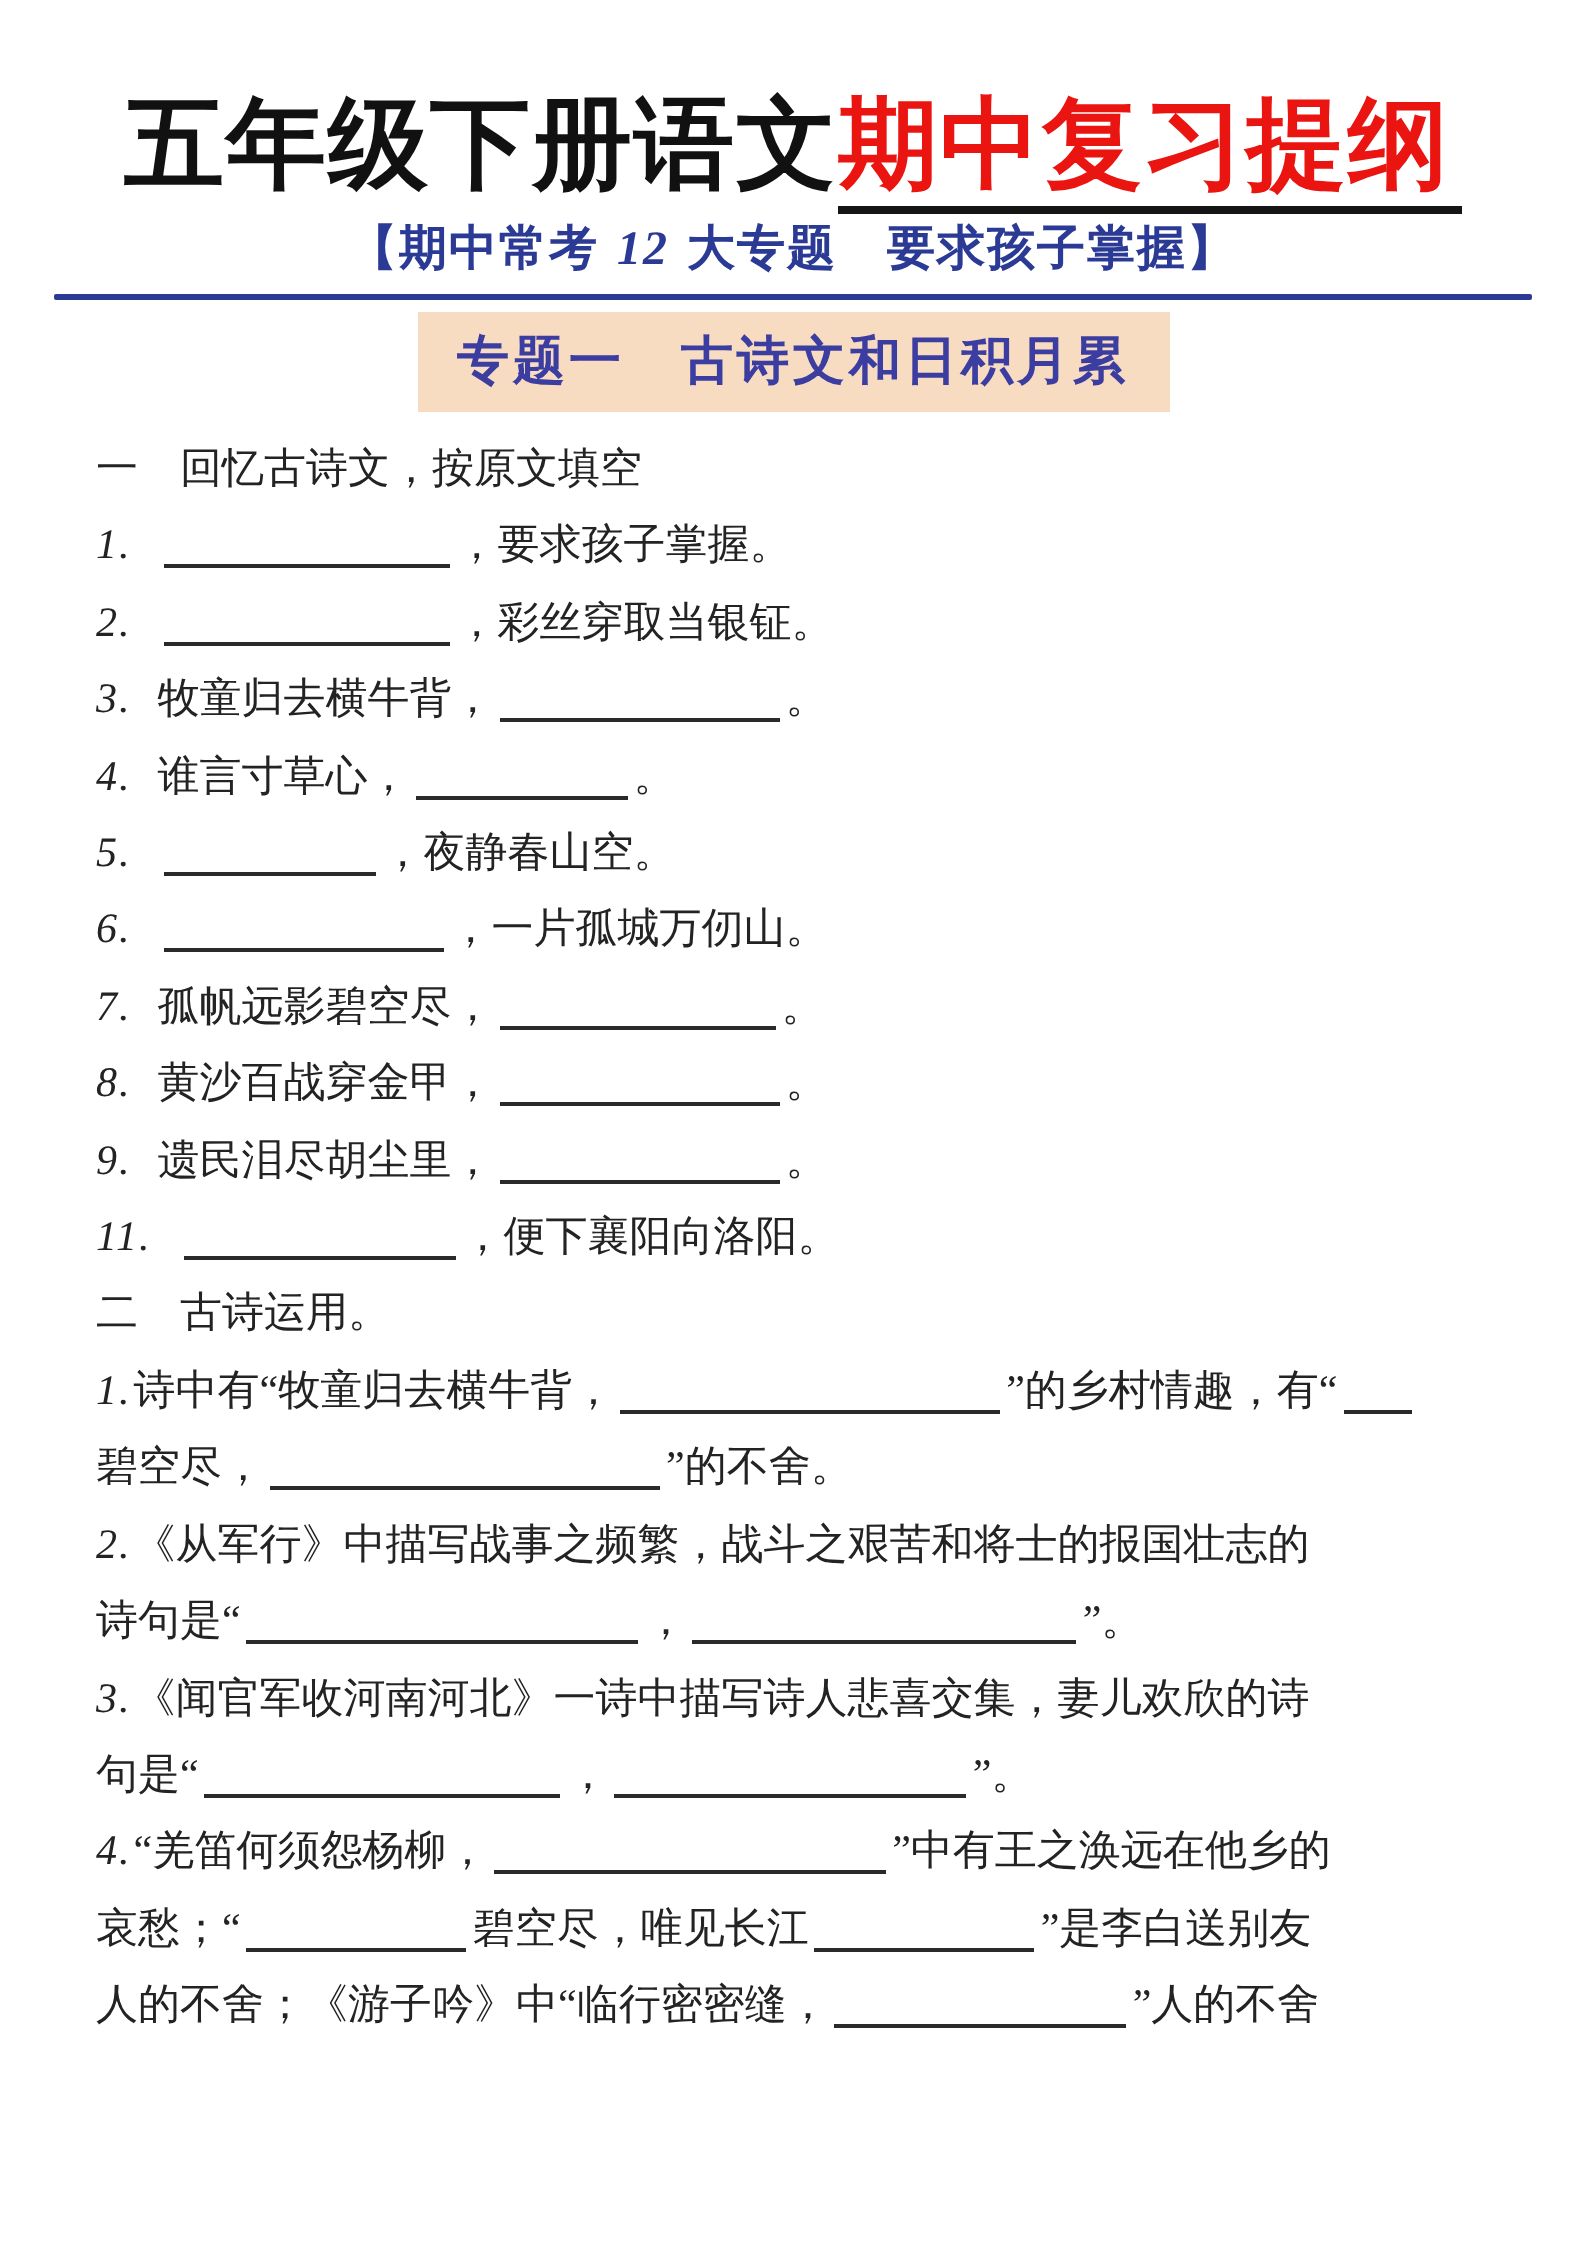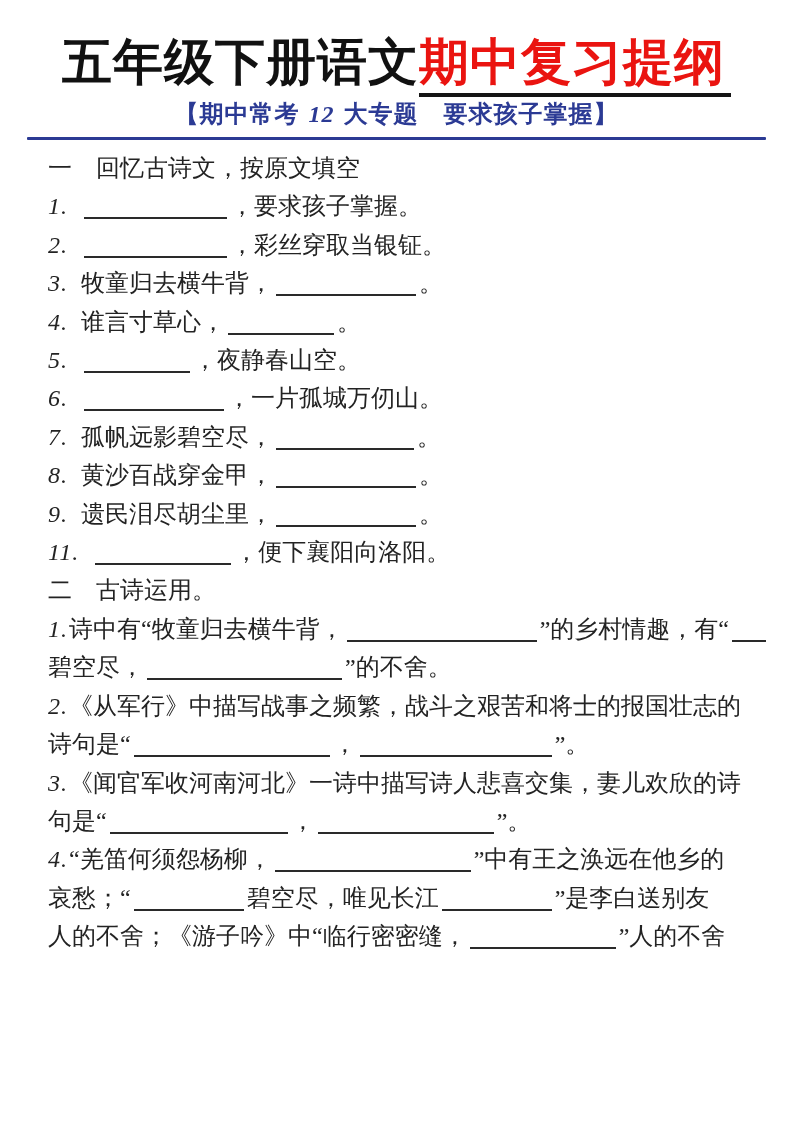--- a/index.html
+++ b/index.html
@@ -10,21 +10,21 @@
     --divider-blue:#2b3a94;
     --badge-color:#3c3da0;
     --badge-bg:#f8dcc2;
     --body-text:#232323;
     --blank-line:#2a2a2a;
   }
   html,body{margin:0;padding:0;background:#fff;}
   .page{
     width:793px;height:1034px;background:var(--page-bg);
     font-family:"Liberation Serif","DejaVu Serif",serif;
-    overflow:hidden;box-sizing:border-box;padding-top:34px;
+    overflow:hidden;box-sizing:border-box;padding-top:44px;
   }
   .title{
     text-align:center;font-size:50px;line-height:1.12;
     color:var(--title-black);font-weight:600;letter-spacing:1px;white-space:nowrap;
   }
   .title-red{
     color:var(--title-red);
     border-bottom:4px solid #151515;
     padding:0 6px 3px 0;
   }
@@ -37,21 +37,21 @@
     height:3px;background:var(--divider-blue);
     margin:7px 27px 0 27px;border-radius:1px;
   }
   .badge-row{text-align:center;margin-top:6px;}
   .badge{
     display:inline-block;background:var(--badge-bg);color:var(--badge-color);
     font-size:26px;font-weight:600;padding:7px 20px 8px 20px;letter-spacing:2px;white-space:nowrap;
   }
   .content{padding:9px 48px 0 48px;color:var(--body-text);}
   .line{
-    font-size:24px;line-height:38.4px;white-space:nowrap;
+    font-size:21px;line-height:38.4px;white-space:nowrap;
   }
   .part-heading{font-weight:500;}
   .num{
     font-style:italic;
     font-family:"Liberation Serif",serif;
     letter-spacing:1px;
   }
   .part1 .num{margin-right:13px;}
   .part2 .num{margin-right:1px;}
   .blank{
@@ -68,20 +68,23 @@
   <div class="title">
     <span>五年级下册语文</span><span class="title-red">期中复习提纲</span>
   </div>
 
   <div class="subtitle">
     <span>【期中常考 </span><span class="num-serif">12</span><span> 大专题　要求孩子掌握】</span>
   </div>
 
   <div class="divider"></div>
 
+  <div class="badge-row">
+    <span class="badge">专题一　古诗文和日积月累</span>
+  </div>
 
   <div class="content">
 
     <div class="part1">
       <div class="line part-heading">一　回忆古诗文，按原文填空</div>
       <div>
           <div class="line"><span class="num">1.</span><span class="blank" style="width: 143px;"></span><span class="t">，要求孩子掌握。</span></div>
           <div class="line"><span class="num">2.</span><span class="blank" style="width: 143px;"></span><span class="t">，彩丝穿取当银钲。</span></div>
           <div class="line"><span class="num">3.</span><span class="t">牧童归去横牛背，</span><span class="blank" style="width: 140px;"></span><span class="t">。</span></div>
           <div class="line"><span class="num">4.</span><span class="t">谁言寸草心，</span><span class="blank" style="width: 106px;"></span><span class="t">。</span></div>

